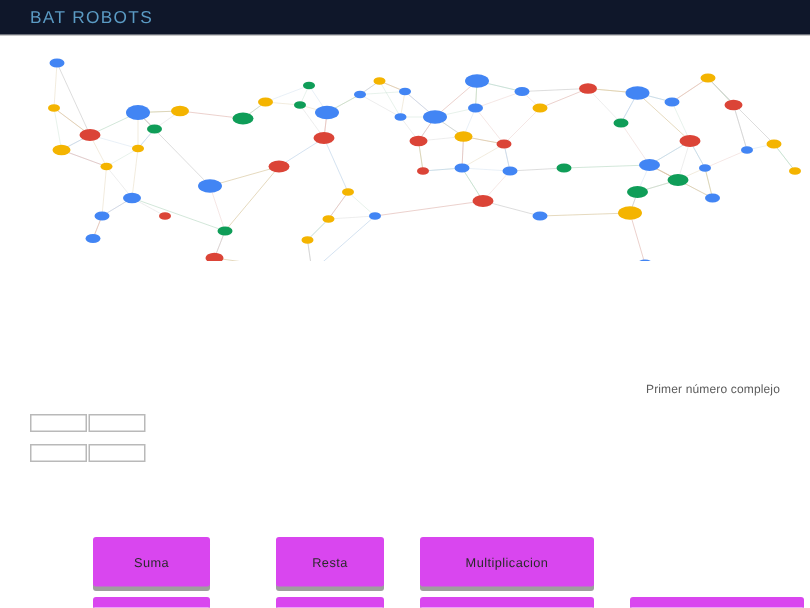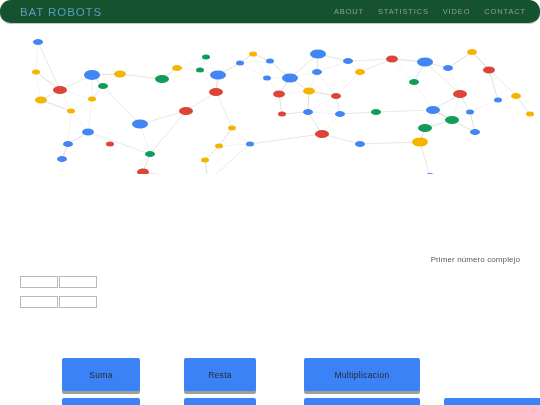--- a/index.html
+++ b/index.html
@@ -18,24 +18,23 @@
 
   
   #site-header {
     height: 24px;
     border-bottom: 1px solid #c9c9c9;
     display: flex;
     align-items: center;
     justify-content: space-between;
     padding: 0 14px 0 20px;
     box-sizing: border-box;
-    background: #14532d;
+    background: #0f172a;
     position: relative;
     z-index: 5;
-    border-radius: 11px;
   }
   #brand-logo {
     font-size: 11.5px;
     letter-spacing: 0.9px;
     color: #5b9bc4;
     font-weight: 400;
     white-space: nowrap;
   }
   #main-nav {
     display: flex;
@@ -108,52 +107,46 @@
     width: 478px;
   }
   .button-row {
     display: flex;
     margin-bottom: 7px;
   }
   .op-button {
     height: 33px;
     border: none;
     border-radius: 2px;
-    background: #3b82f6;
+    background: #d946ef;
     color: #2a2a2a;
     font-family: "Liberation Sans", sans-serif;
     font-size: 8.5px;
     letter-spacing: 0.3px;
     cursor: pointer;
     box-shadow: 0 3px 0 0 #9e9e9e;
     display: flex;
     align-items: center;
     justify-content: center;
     padding: 0 6px;
     box-sizing: border-box;
   }
   .op-button.w-sm { width: 78px; }
   .op-button.w-md { width: 72px; }
   .op-button.w-lg { width: 116px; }
   .slot-sm { width: 78px; margin-right: 44px; }
-  .slot-md { width: 72px; margin-right: 48px; }
+  .slot-md { width: 72px; margin-right: 24px; }
   .slot-lg { width: 116px; margin-right: 24px; }
   .slot-xl { width: 116px; }
 </style>
 </head>
 <body>
 
 <header id="site-header">
   <div id="brand-logo">BAT ROBOTS</div>
-  <nav id="main-nav">
-    <a class="nav-link">ABOUT</a>
-    <a class="nav-link">STATISTICS</a>
-    <a class="nav-link">VIDEO</a>
-    <a class="nav-link">CONTACT</a>
-  </nav>
 </header>
 
 <section id="graph-section">
   <svg id="network-graph-svg" viewBox="0 0 540 150" preserveAspectRatio="none">
     <g id="graph-edges">
         <line x1="150" y1="130" x2="143" y2="148" stroke="#e0b7b0" stroke-width="0.4" opacity="0.55"></line>
         <line x1="68" y1="120" x2="62" y2="135" stroke="#d7c49a" stroke-width="0.4" opacity="0.55"></line>
         <line x1="88" y1="108" x2="68" y2="120" stroke="#e0b7b0" stroke-width="0.4" opacity="0.55"></line>
         <line x1="516" y1="72" x2="530" y2="90" stroke="#b9d9c4" stroke-width="0.4" opacity="0.55"></line>
         <line x1="475" y1="108" x2="470" y2="88" stroke="#b9d9c4" stroke-width="0.4" opacity="0.55"></line>

